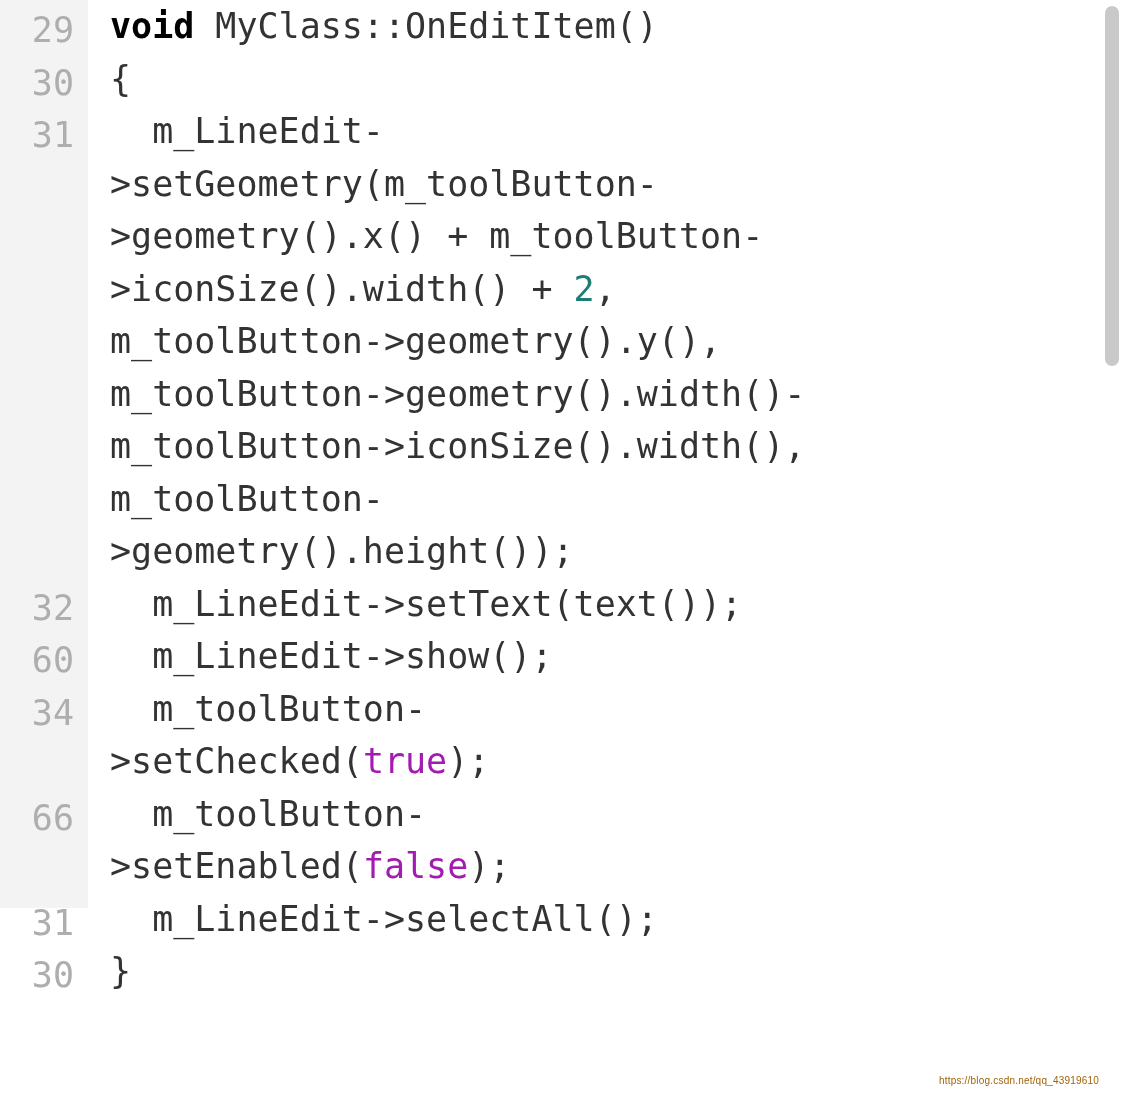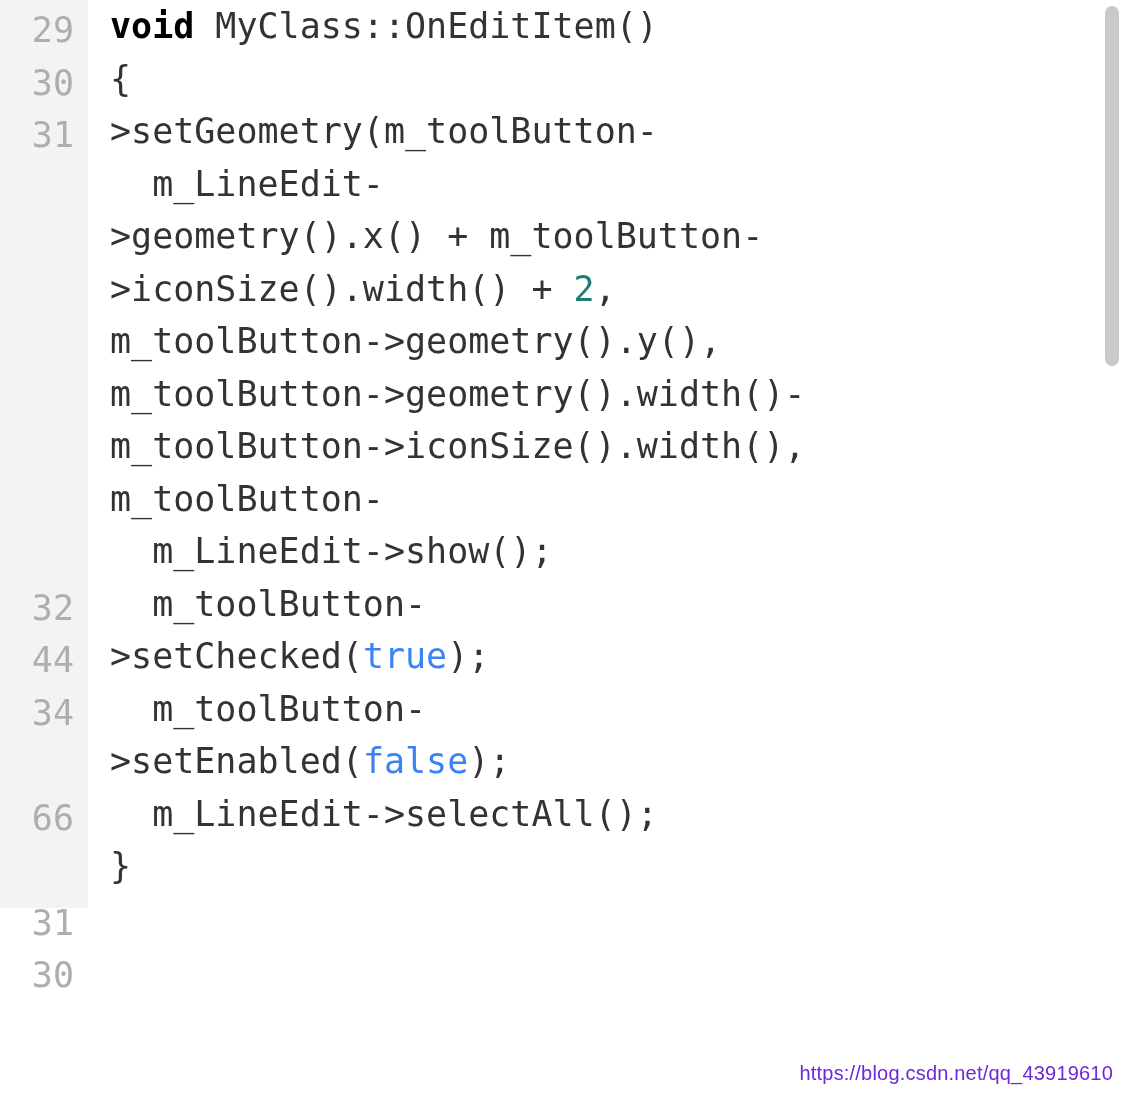--- a/index.html
+++ b/index.html
@@ -38,76 +38,78 @@
     background: #ffffff;
     padding-left: 22px;
     padding-right: 8px;
     color: #333333;
     word-break: break-all;
   }
   .code .row { min-height: 52.5px; }
   .indent { display:inline-block; width: 2ch; }
   .kw { font-weight: 700; color: #000000; }
   .num { color: #1c7d74; }
-  .boolkw { color: #3b82f6; }
+  .boolkw { color: #a21caf; }
   .scrollbar {
     position: absolute;
     right: 6px;
     top: 6px;
     width: 14px;
     height: 360px;
     background: #c9c9c9;
     border-radius: 7px;
   }
   .watermark {
     position: absolute;
-    right: 12px;
+    right: 26px;
     bottom: 6px;
     font-family: Arial, sans-serif;
-    font-size: 20px;
-    color: #6d28d9;
+    font-size: 10px;
+    color: #a16207;
     letter-spacing: 0.2px;
   }
 </style>
 </head>
 <body>
 
 <div class="editor">
   <div class="gutter" id="gutter">
       <div class="ln">29</div>
       <div class="ln">30</div>
       <div class="ln">31</div>
       <div class="pad"></div>
       <div class="pad"></div>
       <div class="pad"></div>
       <div class="pad"></div>
       <div class="pad"></div>
       <div class="pad"></div>
       <div class="pad"></div>
       <div class="pad"></div>
       <div class="ln">32</div>
-      <div class="ln">44</div>
+      <div class="ln">60</div>
       <div class="ln">34</div>
       <div class="pad"></div>
       <div class="ln">66</div>
       <div class="pad"></div>
       <div class="ln">31</div>
       <div class="ln">30</div>
     </div>
   <div class="code" id="code">
       <div class="row"><span class="kw">void</span><span> MyClass::OnEditItem()</span></div>
       <div class="row"><span>{</span></div>
+      <div class="row"><span class="indent"></span><span>m_LineEdit-</span></div>
       <div class="row"><span>&gt;setGeometry(m_toolButton-</span></div>
-      <div class="row"><span class="indent"></span><span>m_LineEdit-</span></div>
       <div class="row"><span>&gt;geometry().x() + m_toolButton-</span></div>
       <div class="row"><span>&gt;iconSize().width() + </span><span class="num">2</span><span>, </span></div>
       <div class="row"><span>m_toolButton-&gt;geometry().y(), </span></div>
       <div class="row"><span>m_toolButton-&gt;geometry().width()- </span></div>
       <div class="row"><span>m_toolButton-&gt;iconSize().width(), </span></div>
       <div class="row"><span>m_toolButton-</span></div>
+      <div class="row"><span>&gt;geometry().height());</span></div>
+      <div class="row"><span class="indent"></span><span>m_LineEdit-&gt;setText(text());</span></div>
       <div class="row"><span class="indent"></span><span>m_LineEdit-&gt;show();</span></div>
       <div class="row"><span class="indent"></span><span>m_toolButton-</span></div>
       <div class="row"><span>&gt;setChecked(</span><span class="boolkw">true</span><span>);</span></div>
       <div class="row"><span class="indent"></span><span>m_toolButton-</span></div>
       <div class="row"><span>&gt;setEnabled(</span><span class="boolkw">false</span><span>);</span></div>
       <div class="row"><span class="indent"></span><span>m_LineEdit-&gt;selectAll();</span></div>
       <div class="row"><span>}</span></div>
     </div>
 </div>
 

